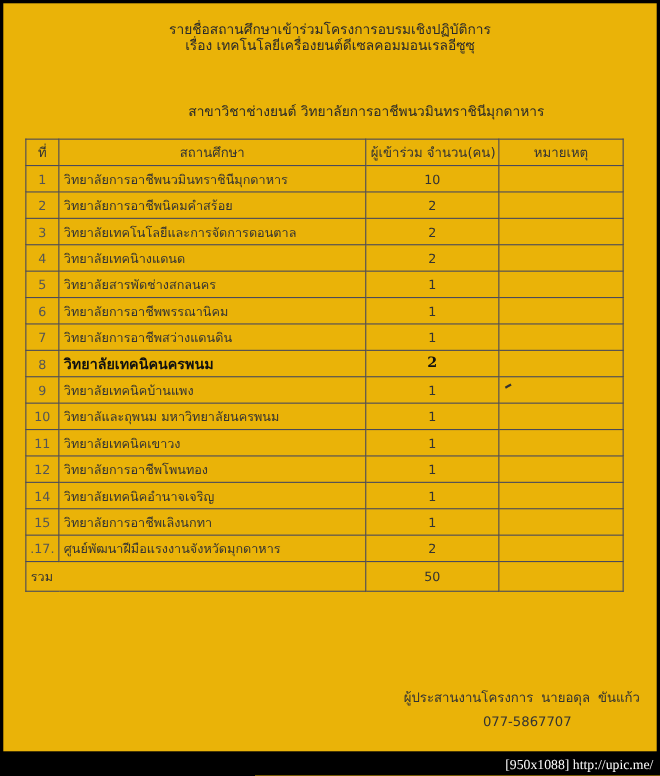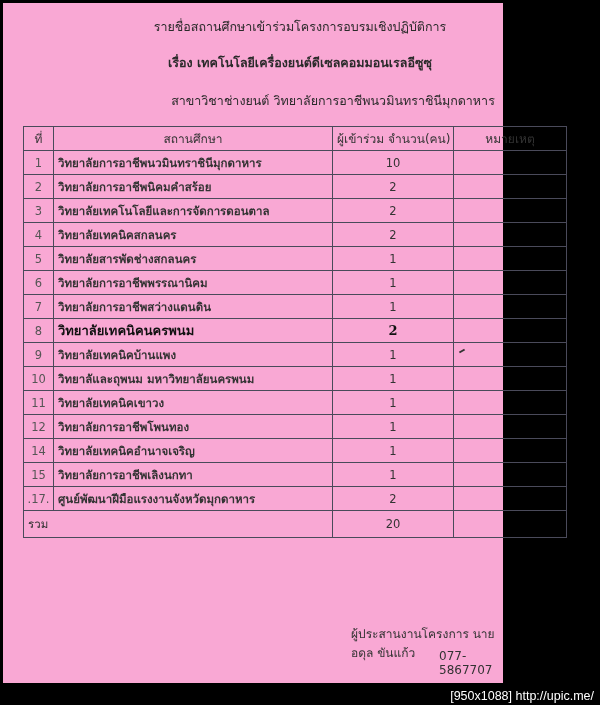--- a/index.html
+++ b/index.html
@@ -1,32 +1,32 @@
 <!DOCTYPE html>
 <html><head>
 <meta charset="utf-8">
 <style>
   html, body { margin:0; padding:0; }
   body { width:600px; height:705px; background:#000; position:relative; overflow:hidden;
          font-family:"DejaVu Sans", sans-serif; color:#222; }
-  .page { position:absolute; left:3px; top:3px; width:500px; height:680px; background:#f9a8d4; }
+  .page { position:absolute; left:3px; top:3px; width:594px; height:680px; background:#eab308; }
   .title { position:absolute; left:0; width:594px; text-align:center; font-size:12.5px; color:#2a2a2a; }
-  .t1 { top:14px; } .t2 { top:50px;font-weight:bold; } .t3 { top:63px; font-size:12.5px; } .t4 { top:88px;padding-left:33px; }
+  .t1 { top:14px; } .t2 { top:28px; } .t3 { top:63px; font-size:12.5px; } .t4 { top:88px;padding-left:33px; }
   table { position:absolute; left:20px; top:123px; border-collapse:collapse; width:543px; table-layout:fixed; }
   td, th { border:1px solid #4a4a5a; height:23px; padding:0 4px; font-size:11.5px; font-weight:normal; color:#333; overflow:hidden; white-space:nowrap; }
   th { font-size:12px; }
   col.c-no { width:30px; } col.c-name { width:279px; } col.c-count { width:121px; } col.c-note { width:113px; }
   td.no { text-align:center; padding:0; color:#555; }
-  td.name { text-align:left; padding-left:4px;font-weight:bold; }
+  td.name { text-align:left; padding-left:4px; }
   td.count { text-align:center; }
   tr.bold td.name, tr.bold td.count { font-weight:bold; font-size:13px; color:#111; font-family:"DejaVu Serif", serif;margin-top:20px; }
   tr.total td { height:26px; }
   .footer { position:absolute; font-size:12px; color:#333; }
-  .f1 { left:348px; top:621px; } .f2 { left:436px; top:646px; }
-  .banner { position:absolute; right:6px; bottom:2px; color:#fff; font-family:Liberation Sans, sans-serif; font-size:12.5px; }
+  .f1 { left:364px; top:621px;font-family:Liberation Mono, monospace; } .f2 { left:436px; top:646px; }
+  .banner { position:absolute; right:6px; bottom:2px; color:#fff; font-family:Liberation Serif, serif; font-size:12.5px; }
   .mark { position:absolute; left:456px; top:347px; width:6px; height:2px; background:#333; transform:rotate(-30deg); }
 </style>
 </head>
 <body>
 
 <div class="page">
   <div class="title t1">รายชื่อสถานศึกษาเข้าร่วมโครงการอบรมเชิงปฏิบัติการ</div>
   <div class="title t2">เรื่อง เทคโนโลยีเครื่องยนต์ดีเซลคอมมอนเรลอีซูซุ</div>
   <div class="title t4">สาขาวิชาช่างยนต์  วิทยาลัยการอาชีพนวมินทราชินีมุกดาหาร</div>
 
@@ -59,21 +59,21 @@
           <td class="note"></td>
         </tr>
         <tr>
           <td class="no">3</td>
           <td class="name">วิทยาลัยเทคโนโลยีและการจัดการดอนตาล</td>
           <td class="count">2</td>
           <td class="note"></td>
         </tr>
         <tr>
           <td class="no">4</td>
-          <td class="name">วิทยาลัยเทคนิคสกลนคร</td>
+          <td class="name">วิทยาลัยเทคนิางแดนด</td>
           <td class="count">2</td>
           <td class="note"></td>
         </tr>
         <tr>
           <td class="no">5</td>
           <td class="name">วิทยาลัยสารพัดช่างสกลนคร</td>
           <td class="count">1</td>
           <td class="note"></td>
         </tr>
         <tr>
@@ -133,21 +133,21 @@
         <tr>
           <td class="no">.17.</td>
           <td class="name">ศูนย์พัฒนาฝีมือแรงงานจังหวัดมุกดาหาร</td>
           <td class="count">2</td>
           <td class="note"></td>
         </tr>
       </tbody>
     <tfoot>
       <tr class="total">
         <td colspan="2" style="text-align:left">รวม</td>
-        <td class="count">20</td>
+        <td class="count">50</td>
         <td></td>
       </tr>
     </tfoot>
   </table>
 
   <div class="mark"></div>
 
   <div class="footer f1">ผู้ประสานงานโครงการ   นายอดุล  ขันแก้ว</div>
   <div class="footer f2">077-5867707</div>
 </div>

